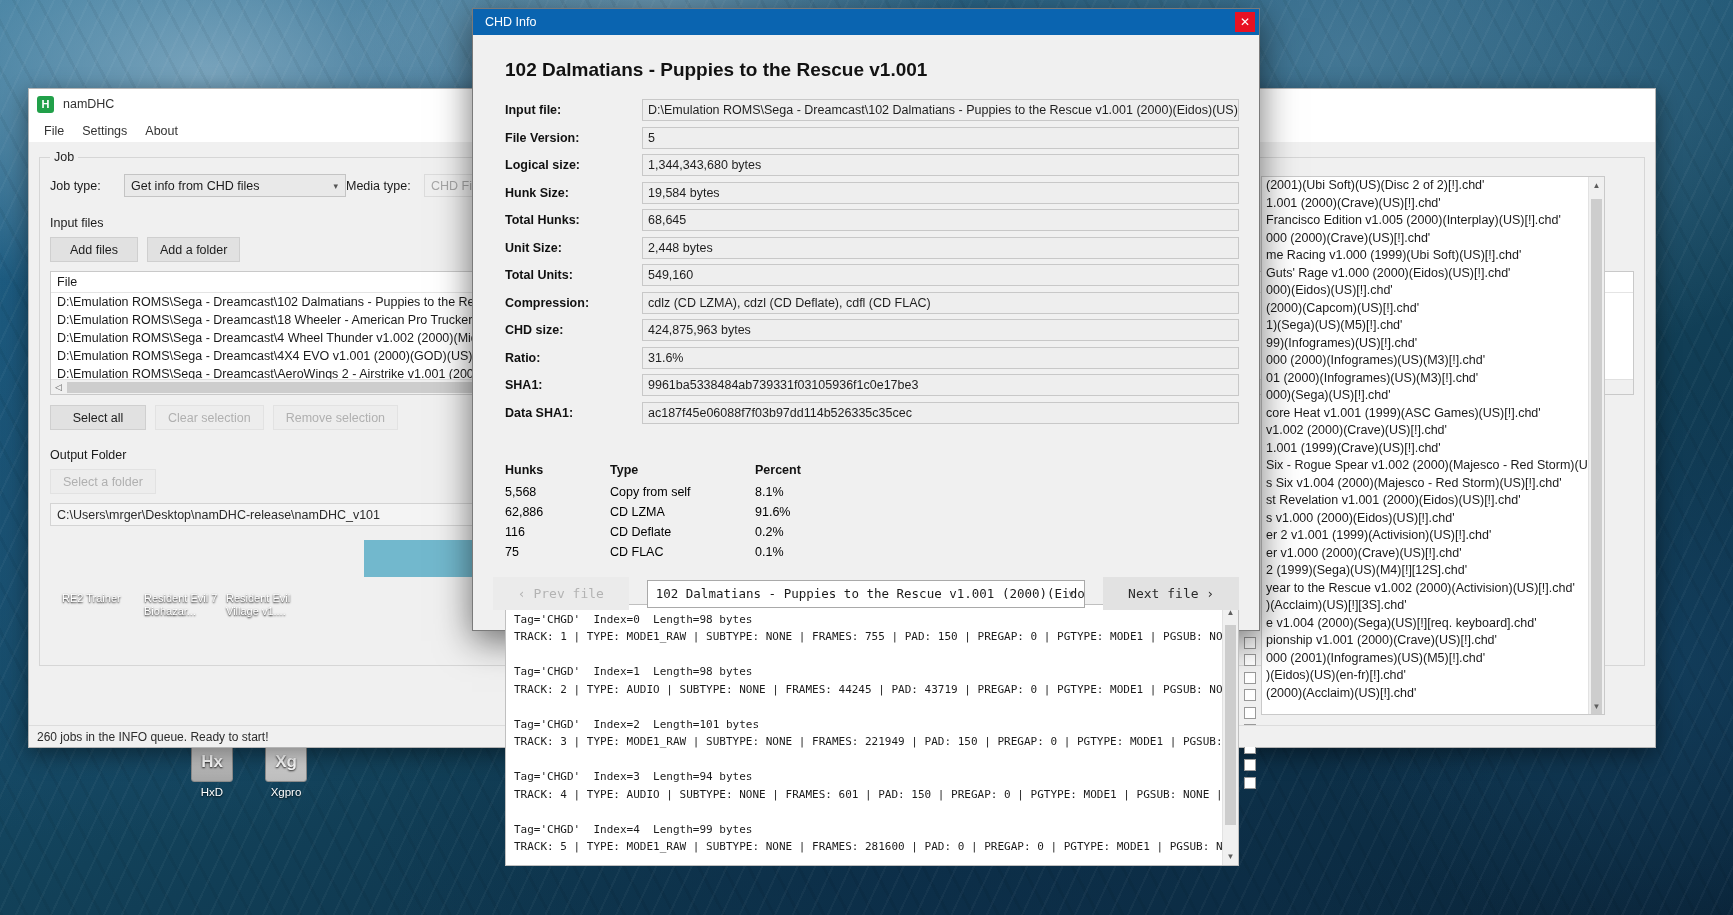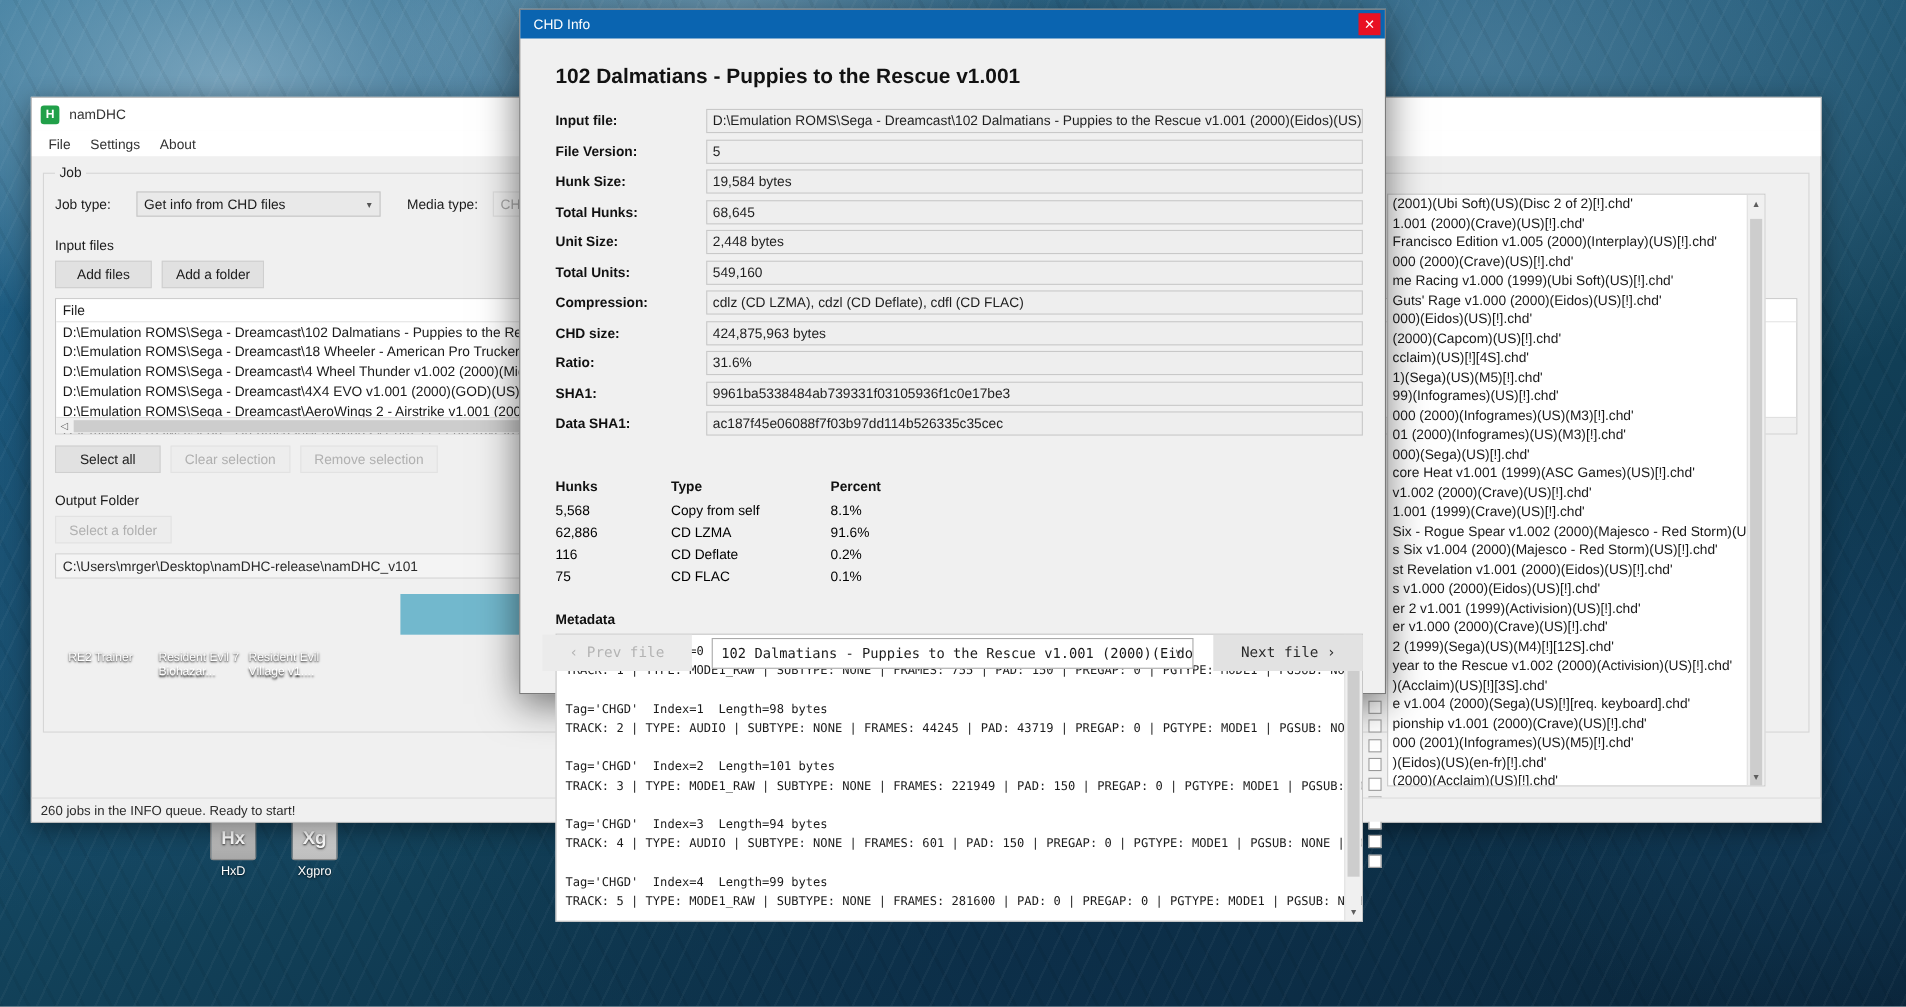--- a/index.html
+++ b/index.html
@@ -291,21 +291,21 @@
   <div class="client">
     <fieldset class="group">
       <legend>Job</legend>
 
       <div class="row" style="margin-top:4px;">
         <div class="lbl" style="width:74px;">Job type:</div>
         <div class="combo-wrap" style="width:222px;">
           <div class="combo-fake" style="width:222px;">Get info from CHD files</div>
           <span class="chev">▾</span>
         </div>
-        <div class="lbl" style="margin-left:24px; width:78px;">Media type:</div>
+        <div class="lbl" style="width:78px;">Media type:</div>
         <div class="disabled-field" style="width:162px;">CHD Files</div>
       </div>
 
       <div class="lbl" style="margin-top:19px;">Input files</div>
 
       <div class="row" style="margin-top:7px; gap:9px;">
         <div class="btn">Add files</div>
         <div class="btn">Add a folder</div>
       </div>
 
@@ -383,21 +383,20 @@
 
     <div class="loglist">
       <div class="lrow">(2001)(Ubi Soft)(US)(Disc 2 of 2)[!].chd'</div>
       <div class="lrow">1.001 (2000)(Crave)(US)[!].chd'</div>
       <div class="lrow">Francisco Edition v1.005 (2000)(Interplay)(US)[!].chd'</div>
       <div class="lrow">000 (2000)(Crave)(US)[!].chd'</div>
       <div class="lrow">me Racing v1.000 (1999)(Ubi Soft)(US)[!].chd'</div>
       <div class="lrow">Guts' Rage v1.000 (2000)(Eidos)(US)[!].chd'</div>
       <div class="lrow">000)(Eidos)(US)[!].chd'</div>
       <div class="lrow"> (2000)(Capcom)(US)[!].chd'</div>
-      <div class="lrow">cclaim)(US)[!][4S].chd'</div>
       <div class="lrow">1)(Sega)(US)(M5)[!].chd'</div>
       <div class="lrow">99)(Infogrames)(US)[!].chd'</div>
       <div class="lrow">000 (2000)(Infogrames)(US)(M3)[!].chd'</div>
       <div class="lrow">01 (2000)(Infogrames)(US)(M3)[!].chd'</div>
       <div class="lrow">000)(Sega)(US)[!].chd'</div>
       <div class="lrow">core Heat v1.001 (1999)(ASC Games)(US)[!].chd'</div>
       <div class="lrow">v1.002 (2000)(Crave)(US)[!].chd'</div>
       <div class="lrow">1.001 (1999)(Crave)(US)[!].chd'</div>
       <div class="lrow">Six - Rogue Spear v1.002 (2000)(Majesco - Red Storm)(US)[!].chd'</div>
       <div class="lrow">s Six v1.004 (2000)(Majesco - Red Storm)(US)[!].chd'</div>
@@ -446,20 +445,24 @@
     <div class="infogrid">
       <div class="inforow">
         <div class="k">Input file:</div>
         <div class="v">D:\Emulation ROMS\Sega - Dreamcast\102 Dalmatians - Puppies to the Rescue v1.001 (2000)(Eidos)(US)[!].chd</div>
       </div>
       <div class="inforow">
         <div class="k">File Version:</div>
         <div class="v">5</div>
       </div>
       <div class="inforow">
+        <div class="k">Logical size:</div>
+        <div class="v">1,344,343,680 bytes</div>
+      </div>
+      <div class="inforow">
         <div class="k">Hunk Size:</div>
         <div class="v">19,584 bytes</div>
       </div>
       <div class="inforow">
         <div class="k">Total Hunks:</div>
         <div class="v">68,645</div>
       </div>
       <div class="inforow">
         <div class="k">Unit Size:</div>
         <div class="v">2,448 bytes</div>

